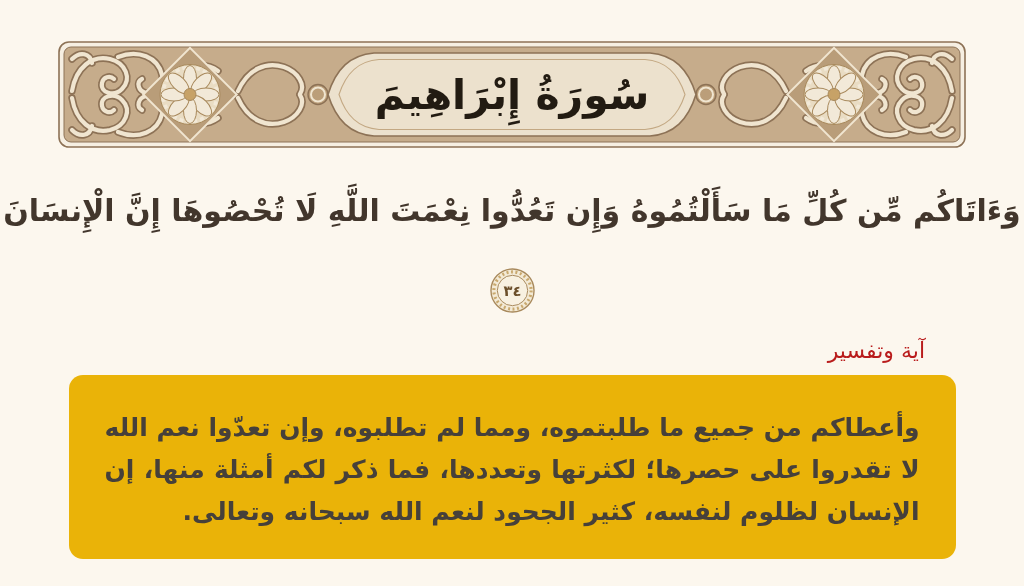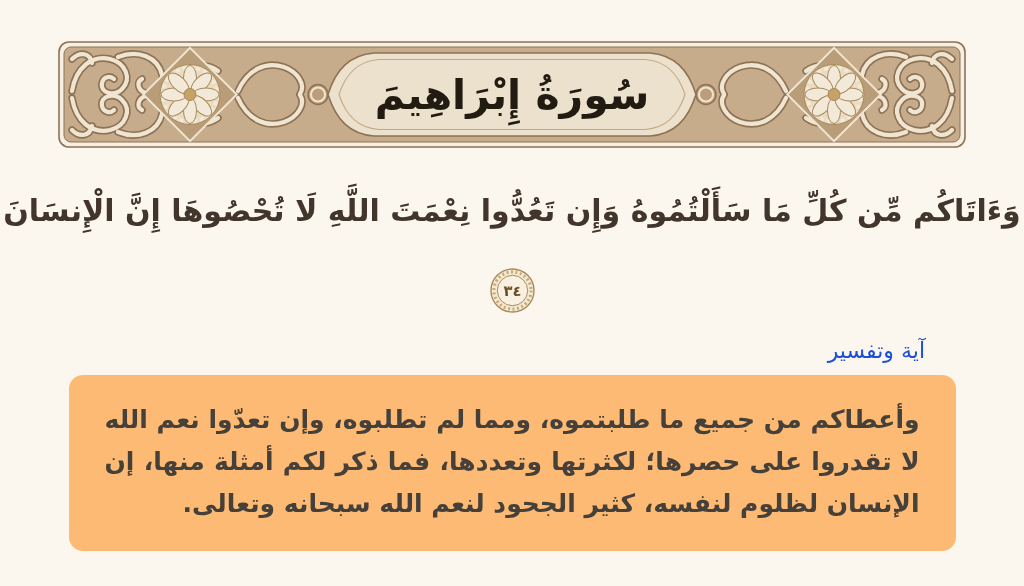--- a/index.html
+++ b/index.html
@@ -20,27 +20,27 @@
   
   .verse{
     margin-top:8px;text-align:center;direction:rtl;
     color:#42362c;font-size:30px;line-height:78px;font-weight:bold;
   }
   .verse-line{white-space:nowrap;}
   .ayah-marker{display:inline-block;width:47px;height:47px;vertical-align:-15px;margin:0 8px;}
   
   .section-label{
     margin:10px 99px 0 0;text-align:right;direction:rtl;
-    color:#1d4ed8;font-size:22px;
+    color:#b91c1c;font-size:22px;
   }
   
   .tafsir-box{
     box-sizing:border-box;width:887px;margin:12px auto 0;
-    background:#fdba74;border-radius:14px;
-    padding:24px 36px 26px;
+    background:#eab308;border-radius:14px;
+    padding:32px 36px 26px;
   }
   .tafsir-text{
     direction:rtl;text-align:justify;
     color:#46403a;font-size:25px;line-height:1.68;font-weight:bold;
   }
 </style>
 </head>
 <body>
 
 <div class="banner-wrap">

